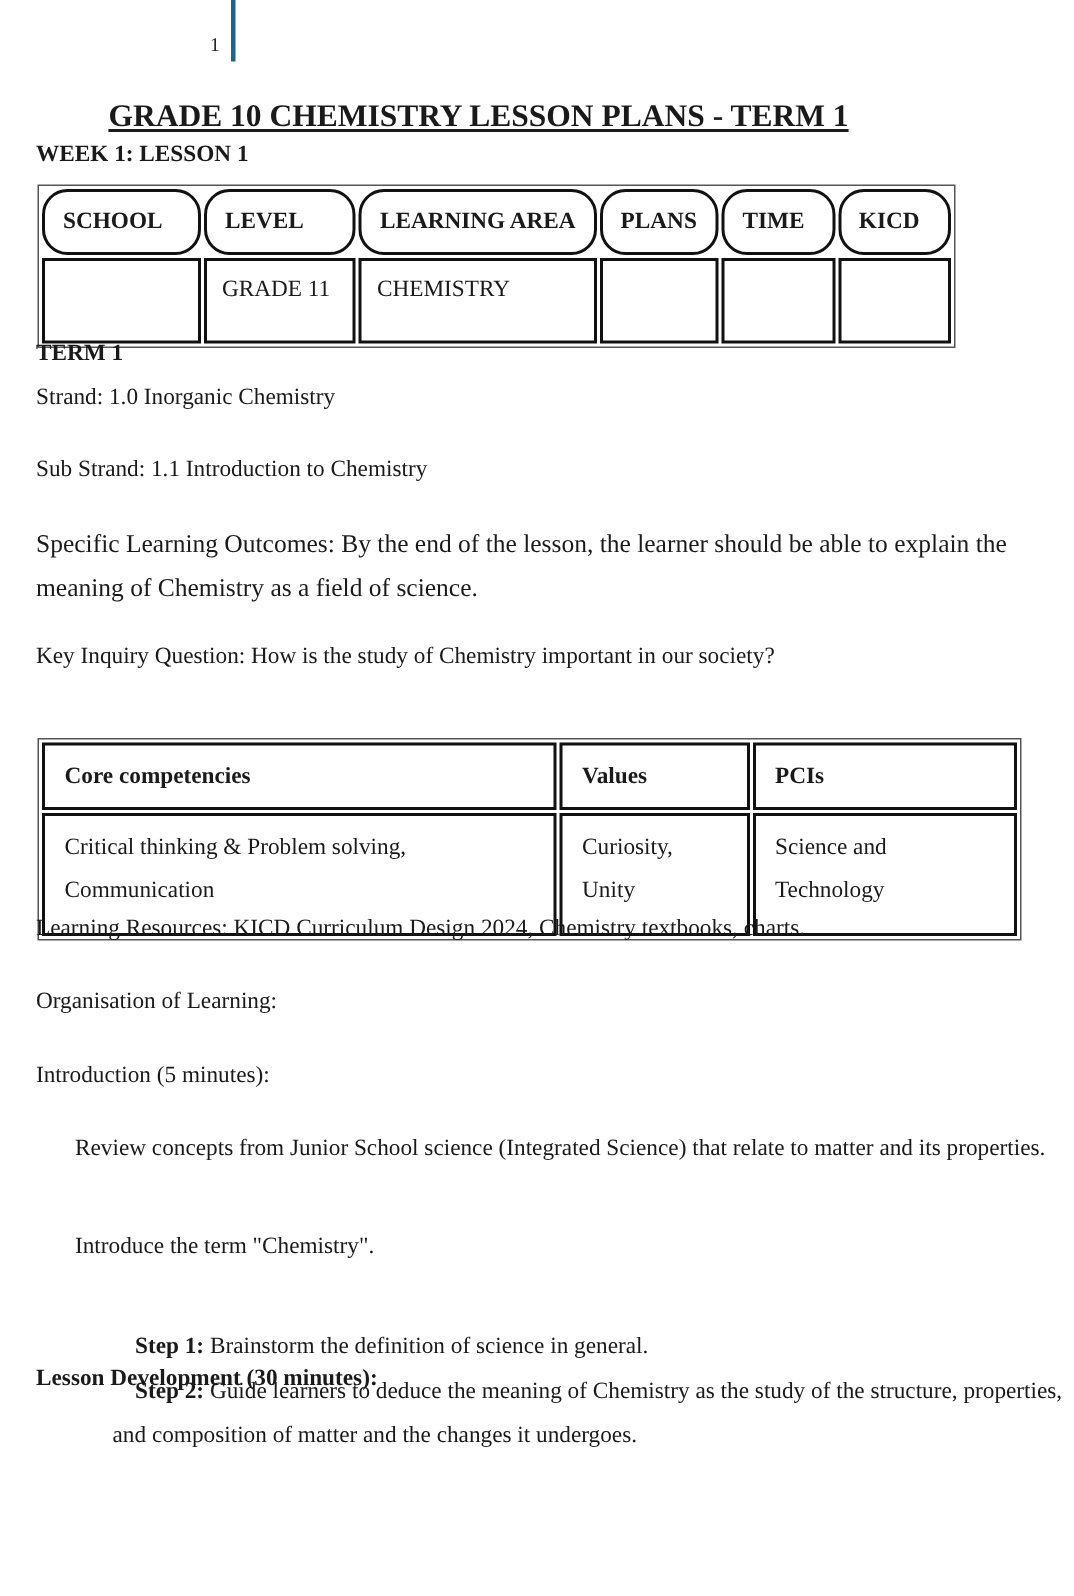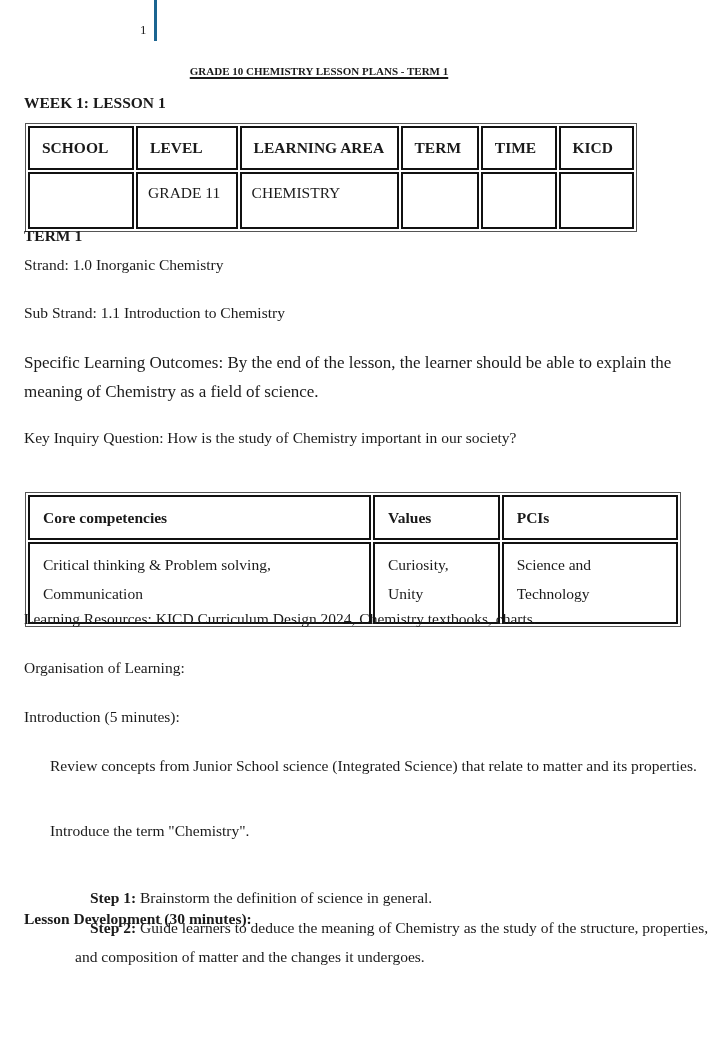--- a/index.html
+++ b/index.html
@@ -25,21 +25,21 @@
     .cursor-bar {
       left: 154px; top: 0px;
       width: 3px; height: 41px;
       background: #1b6591;
     }
     .doc-title {
       left: 0; width: 632px;
       top: 65px;
       text-align: center;
       font-weight: bold;
-      font-size: 11px;
+      font-size: 21px;
       text-decoration: underline;
       text-decoration-thickness: 2px;
       text-underline-offset: 2px;
       padding-left: 6px;
       box-sizing: border-box;
     }
     .week-heading {
       left: 24px; top: 94px;
       font-weight: bold;
       font-size: 15.5px;
@@ -55,21 +55,21 @@
     }
     table.dbl td {
       border: 2px solid #111;
       padding: 0 10px;
       vertical-align: middle;
       font-size: 15.5px;
     }
     .admin-table { left: 25px; top: 123px; width: 612px; }
     .admin-table tr.head td { height: 40px; font-weight: bold; }
     .admin-table tr.vals td { height: 43px; vertical-align: top; padding-top: 10px; }
-    .admin-table tr.head td { padding-left: 12px; }
+    .admin-table tr.head td { padding-left: 12px; border-radius: 17px; }
 
     .term-label {
       left: 24px; top: 227px;
       font-weight: bold;
       font-size: 15.5px;
     }
     .line {
       left: 24px;
       font-size: 15.5px;
       white-space: nowrap;
@@ -105,21 +105,21 @@
 
 <div class="abs doc-title">GRADE 10 CHEMISTRY LESSON PLANS - TERM 1</div>
 <div class="abs week-heading">WEEK 1: LESSON 1</div>
 
 <table class="dbl admin-table">
   <tbody>
       <tr class="head">
     <td style="width:84px">SCHOOL</td>
     <td style="width:82px">LEVEL</td>
     <td style="width:146px">LEARNING AREA</td>
-    <td style="width:54px">TERM</td>
+    <td style="width:54px">PLANS</td>
     <td style="width:52px">TIME</td>
     <td style="width:52px">KICD</td>
   </tr>
   <tr class="vals">
     <td></td>
     <td>GRADE 11</td>
     <td>CHEMISTRY</td>
     <td></td>
     <td></td>
     <td></td>

